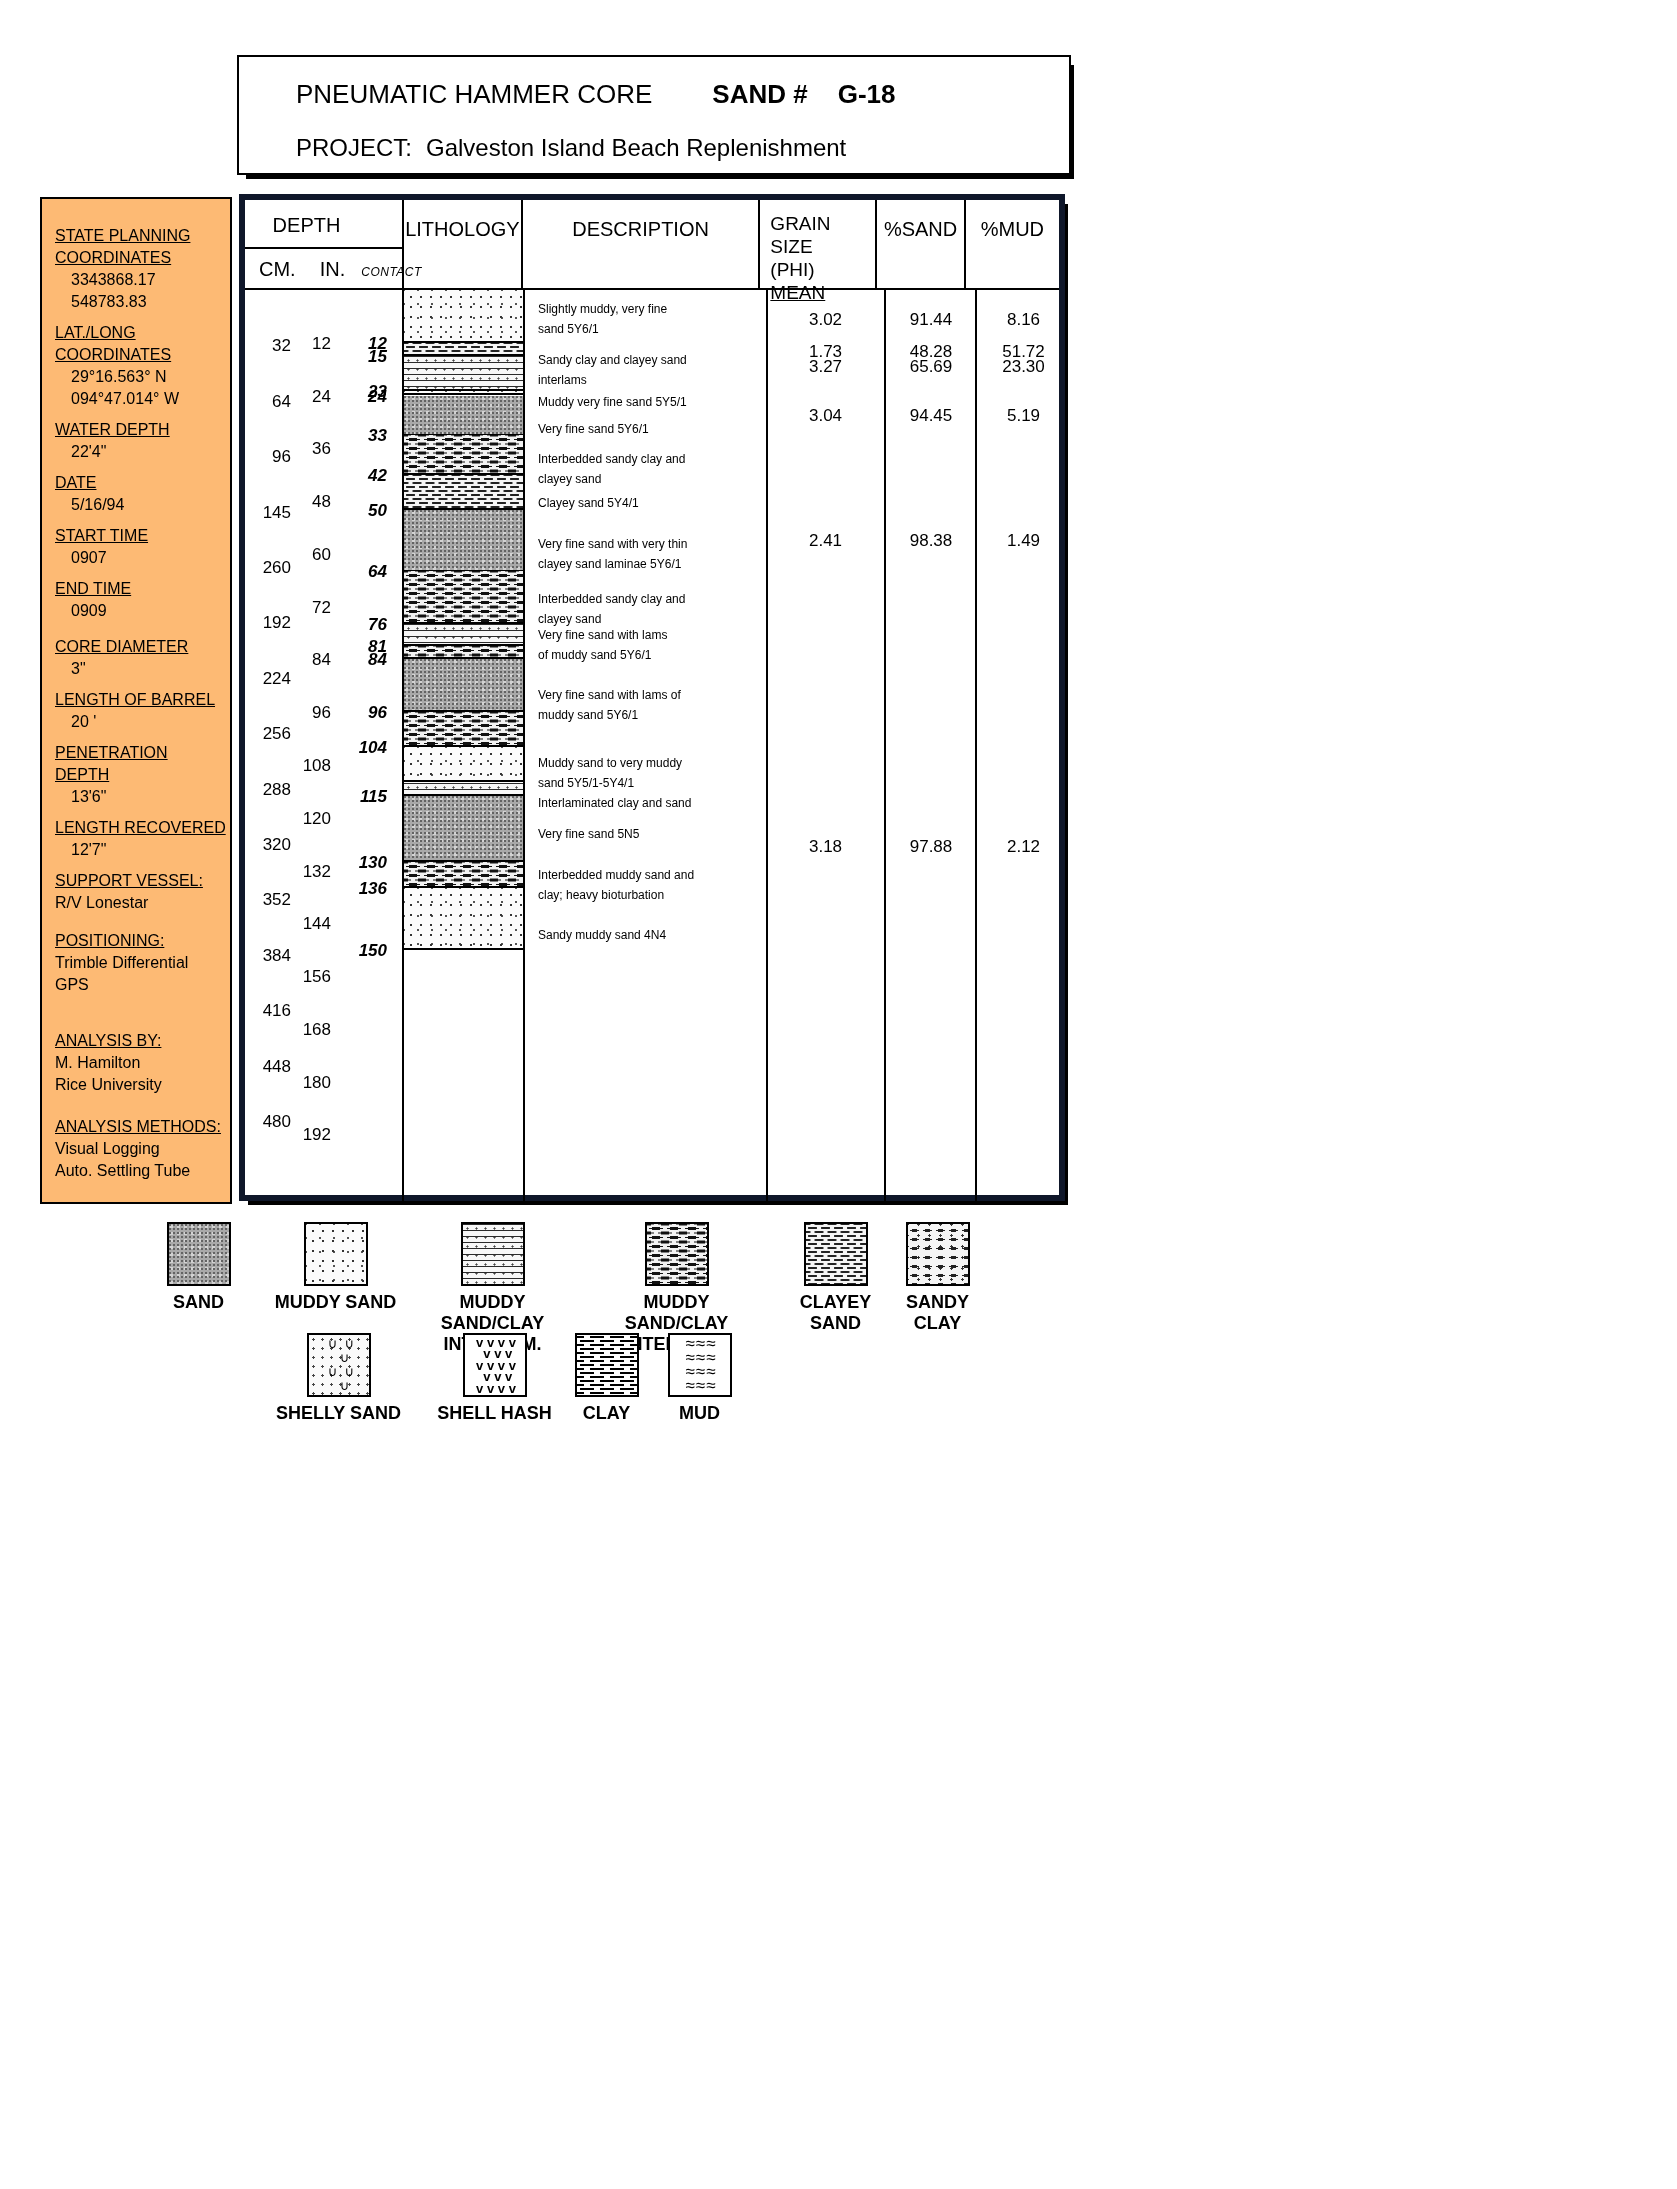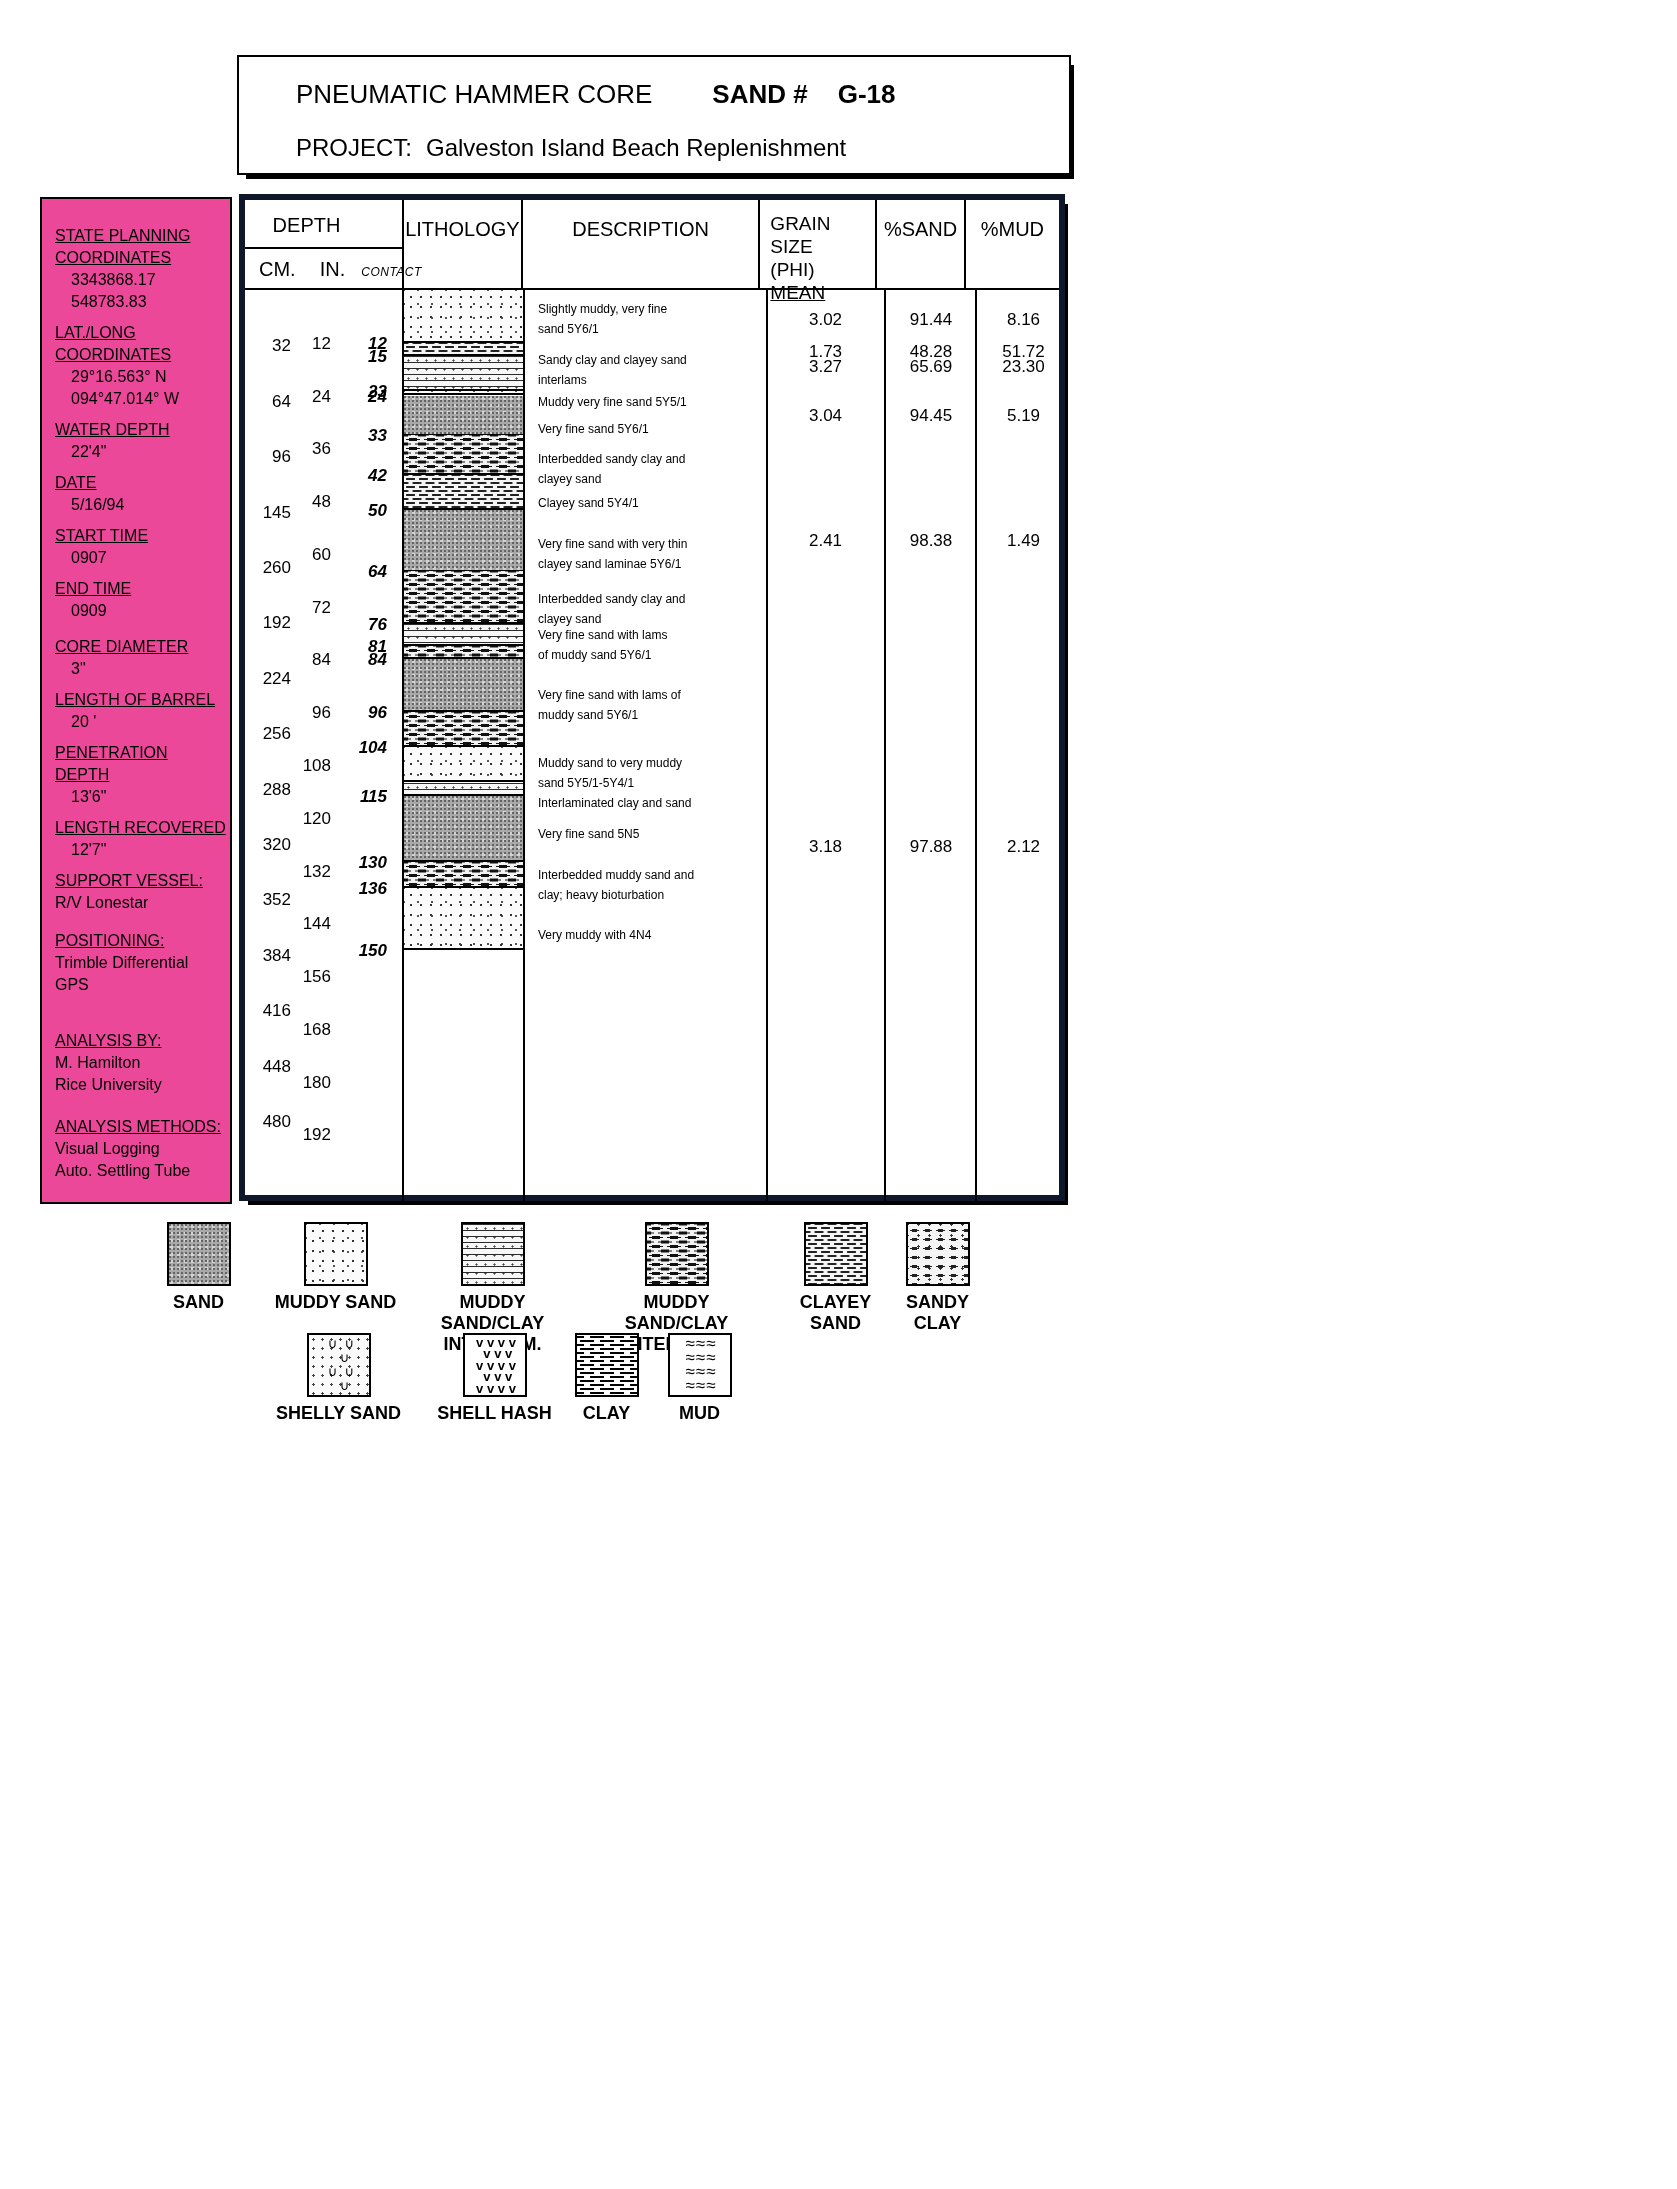--- a/index.html
+++ b/index.html
@@ -12,21 +12,21 @@
               border:2px solid #000;background:#fff;box-shadow:6px 7px 0 -3px #000;
               padding:22px 0 0 57px;}
   .header-row1{display:flex;align-items:baseline;font-size:26px;}
   .core-label{font-weight:bold;margin-left:60px;}
   .core-number{font-weight:bold;margin-left:30px;}
   .header-row2{margin-top:24px;font-size:24px;display:flex;align-items:baseline;}
   .project-name{margin-left:14px;}
 
   
   .sidebar{position:absolute;left:40px;top:197px;width:192px;height:1007px;
-           border:2px solid #000;background:#ec4899;padding:26px 4px 0 13px;
+           border:2px solid #000;background:#fdba74;padding:26px 4px 0 13px;
            font-size:16px;line-height:22px;}
   .sidebar-field{margin-bottom:9px;}
   .sidebar-label{text-decoration:underline;white-space:pre-line;}
   .sidebar-value.indent{padding-left:16px;}
   .sidebar-field:nth-child(7){margin-top:14px;}
   .sidebar-field:nth-child(12){margin-top:16px;}
   .sidebar-field:nth-child(13){margin-top:34px;}
   .sidebar-field:nth-child(14){margin-top:20px;}
 
   
@@ -352,21 +352,21 @@
           <div class="desc-block" style="top: 335px;">Very fine sand with lams
 of muddy sand  5Y6/1</div>
           <div class="desc-block" style="top: 395px;">Very fine sand with lams of
 muddy sand 5Y6/1</div>
           <div class="desc-block" style="top: 463px;">Muddy sand to very muddy
 sand 5Y5/1-5Y4/1</div>
           <div class="desc-block" style="top: 503px;">Interlaminated clay and sand</div>
           <div class="desc-block" style="top: 534px;">Very fine sand  5N5</div>
           <div class="desc-block" style="top: 575px;">Interbedded muddy sand and
  clay; heavy bioturbation</div>
-          <div class="desc-block" style="top: 635px;">Very muddy with 4N4</div>
+          <div class="desc-block" style="top: 635px;">Sandy muddy sand 4N4</div>
         </div>
       <div class="col col-grain">
           <div class="meas-val" style="top: 30px;">3.02</div>
           <div class="meas-val" style="top: 62px;">1.73</div>
           <div class="meas-val" style="top: 77px;">3.27</div>
           <div class="meas-val" style="top: 126px;">3.04</div>
           <div class="meas-val" style="top: 251px;">2.41</div>
           <div class="meas-val" style="top: 557px;">3.18</div>
         </div>
       <div class="col col-sand">

